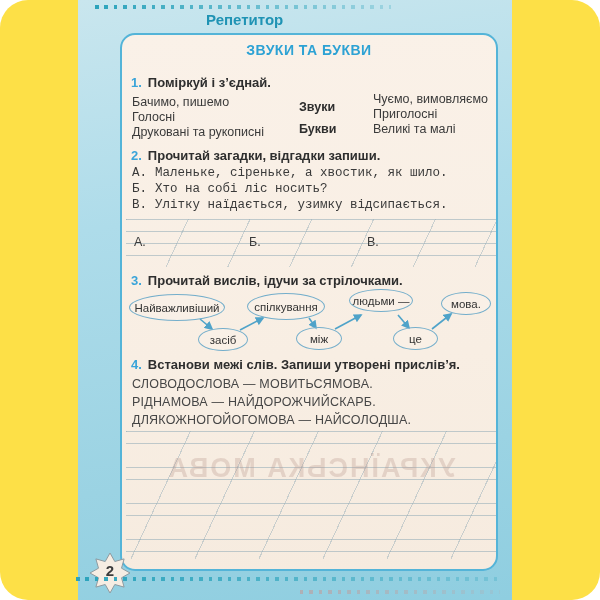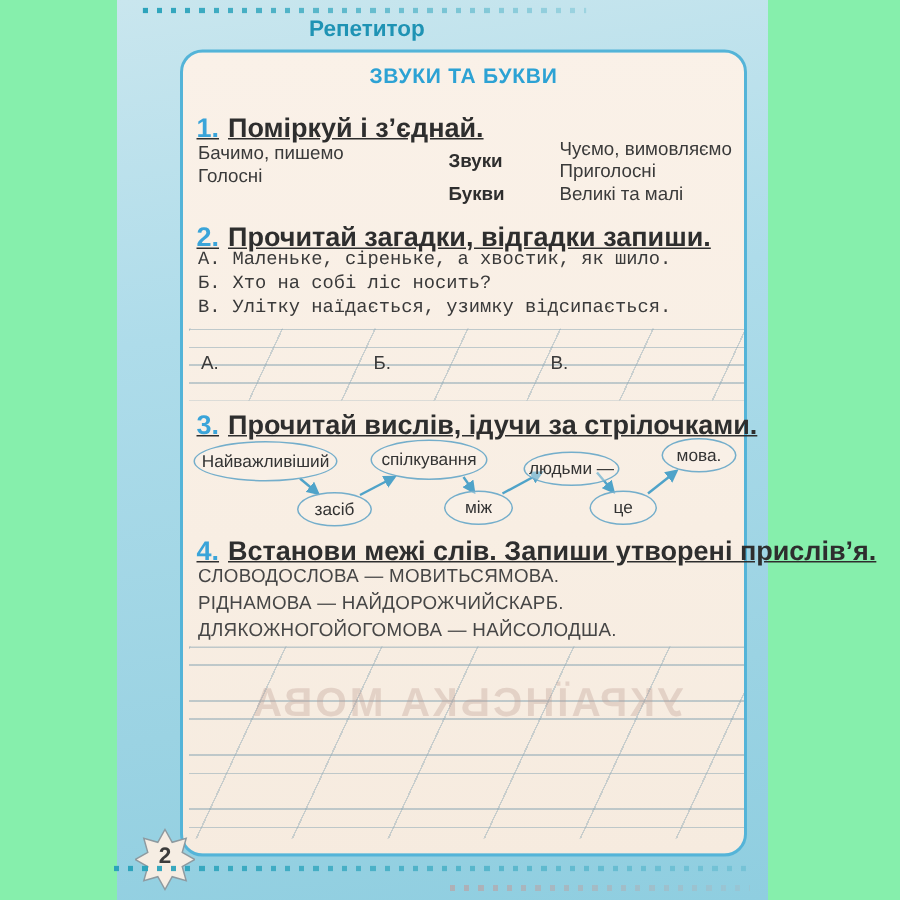--- a/index.html
+++ b/index.html
@@ -1,31 +1,31 @@
 <!DOCTYPE html>
 <html><head>
 <meta charset="utf-8">
 <style>
   html,body{margin:0;padding:0;}
-  .stage{position:relative;width:600px;height:600px;background:#86efac;overflow:hidden;
-         font-family:"Liberation Sans",sans-serif;-webkit-font-smoothing:antialiased;}
+  .stage{position:relative;width:600px;height:600px;background:#fde047;overflow:hidden;
+         font-family:"Liberation Sans",sans-serif;border-radius:28px;-webkit-font-smoothing:antialiased;}
   .page{position:absolute;left:78px;top:0;width:434px;height:600px;
         background:linear-gradient(172deg,#c9e6ee 0%,#aedcea 35%,#9bd3e3 75%,#8fcee0 100%);}
   .dotline{position:absolute;height:4px;
         background-image:repeating-linear-gradient(90deg,#2ba3bb 0 3.5px,transparent 3.5px 9.5px);}
   .dotline.fade{-webkit-mask-image:linear-gradient(90deg,#000 0%,rgba(0,0,0,.25) 100%);
         mask-image:linear-gradient(90deg,#000 0%,rgba(0,0,0,.25) 100%);}
   .dotline.pink{background-image:repeating-linear-gradient(90deg,rgba(199,150,146,.55) 0 3.5px,transparent 3.5px 9.5px);}
   .brandheader{position:absolute;left:128px;top:11px;font-size:15px;font-weight:bold;color:#1f93b4;}
   .card{position:absolute;left:120px;top:33px;width:378px;height:538px;box-sizing:border-box;
         background:linear-gradient(178deg,#faf1e8 0%,#f8eee3 60%,#f6ebdf 100%);
         border:2px solid #54b4d8;border-radius:15px;}
   .title{position:absolute;left:0;top:7px;width:100%;text-align:center;
         font-size:14px;font-weight:bold;color:#2da2d4;letter-spacing:.5px;}
-  .exheader{position:absolute;font-size:18px;font-weight:bold;color:#2e2e2e;white-space:nowrap;text-decoration:underline;}
+  .exheader{position:absolute;font-size:13px;font-weight:bold;color:#2e2e2e;white-space:nowrap;}
   .exheader .num{color:#3aa4d9;margin-right:6px;}
   .coltext div{font-size:12.5px;color:#3a3a3a;line-height:15px;white-space:nowrap;}
   .colmid div{font-size:12.5px;font-weight:bold;color:#2e2e2e;line-height:15px;}
   .riddles{position:absolute;left:10px;top:130px;font-family:Liberation Mono, monospace;}
   .riddles .row{font-size:12.5px;color:#3a3a3a;line-height:16px;white-space:nowrap;}
   .riddles .lbl{margin-right:8px;}
   .writing{position:absolute;left:4px;width:370px;
         background-image:
           repeating-linear-gradient(115deg,rgba(144,170,182,.45) 0 1px,transparent 1px 56px),
           repeating-linear-gradient(180deg,rgba(144,170,182,.55) 0 1px,transparent 1px 12px);}
@@ -63,20 +63,21 @@
   <div class="card">
 
     <div class="title">ЗВУКИ ТА БУКВИ</div>
 
     <div class="exheader" style="left:9px;top:40px;">
       <span class="num">1.</span><span>Поміркуй і з’єднай.</span>
     </div>
     <div class="coltext" style="position:absolute;left:10px;top:60px;">
       <div>Бачимо, пишемо</div>
       <div>Голосні</div>
+      <div>Друковані та рукописні</div>
     </div>
     <div class="colmid" style="position:absolute;left:177px;top:65px;">
       <div>Звуки</div>
       <div style="margin-top:7px;">Букви</div>
     </div>
     <div class="coltext" style="position:absolute;left:251px;top:57px;">
       <div>Чуємо, вимовляємо</div>
       <div>Приголосні</div>
       <div>Великі та малі</div>
     </div>
@@ -119,21 +120,21 @@
           <line x1="187" y1="31" x2="194" y2="41"></line>
           <line x1="213" y1="42" x2="239" y2="28"></line>
           <line x1="276" y1="28" x2="287" y2="41"></line>
           <line x1="310" y1="42" x2="329" y2="27"></line>
         </g>
       </svg>
       <div class="oval" style="left:7px;top:7px;width:96px;height:27px;">Найважливіший</div>
       <div class="oval" style="left:76px;top:41px;width:50px;height:23px;">засіб</div>
       <div class="oval" style="left:125px;top:6px;width:78px;height:27px;">спілкування</div>
       <div class="oval" style="left:174px;top:40px;width:46px;height:23px;">між</div>
-      <div class="oval" style="left:227px;top:14px;width:64px;height:23px;text-align:center;">людьми —</div>
+      <div class="oval" style="left:227px;top:2px;width:64px;height:23px;text-align:center;">людьми —</div>
       <div class="oval" style="left:271px;top:40px;width:45px;height:23px;">це</div>
       <div class="oval" style="left:319px;top:5px;width:50px;height:23px;">мова.</div>
     </div>
 
     <div class="exheader" style="left:9px;top:322px;">
       <span class="num">4.</span><span>Встанови межі слів. Запиши утворені прислів’я.</span>
     </div>
     <div class="capslines">
       <div>СЛОВОДОСЛОВА — МОВИТЬСЯМОВА.</div>
       <div>РІДНАМОВА — НАЙДОРОЖЧИЙСКАРБ.</div>

